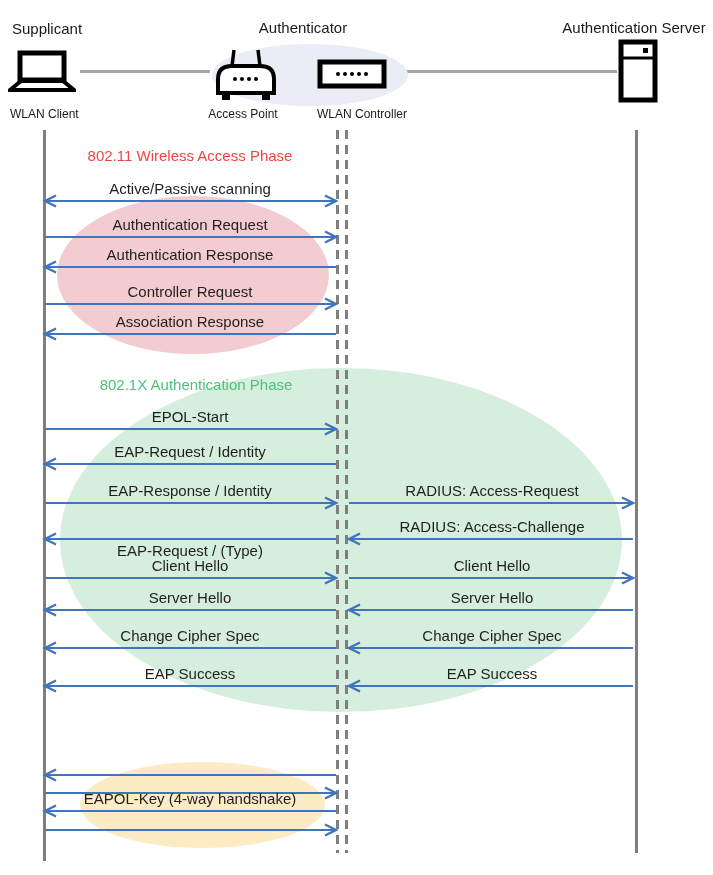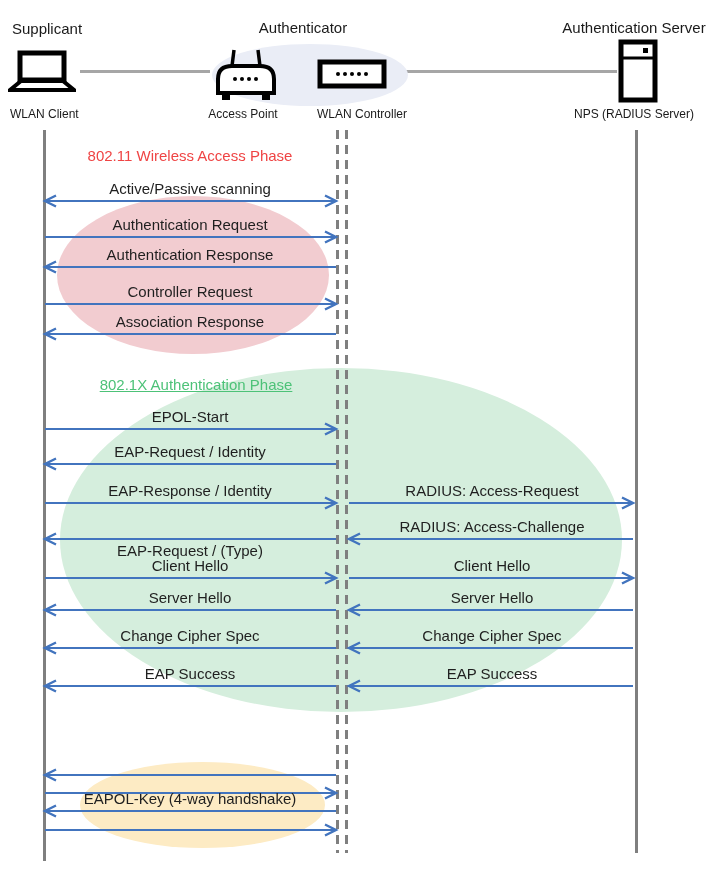--- a/index.html
+++ b/index.html
@@ -87,29 +87,28 @@
   </svg>
   <svg class="icon" id="icon-server" width="42" height="64" viewBox="0 0 42 64">
     <rect x="4" y="3" width="34" height="58" fill="#fff" stroke="#000" stroke-width="5"></rect>
     <line x1="4" y1="19" x2="38" y2="19" stroke="#000" stroke-width="3"></line>
     <rect x="26" y="9" width="5" height="5" fill="#000"></rect>
   </svg>
 
   <div class="device" id="dev-client">WLAN Client</div>
   <div class="device center" id="dev-ap">Access Point</div>
   <div class="device center" id="dev-wlc">WLAN Controller</div>
-  <div class="device center" id="dev-nps">NPS (RADIUS Server)</div>
 
   <div class="lifeline solid" id="lifeline-client"></div>
   <div class="lifeline dashed" id="lifeline-wlc-a"></div>
   <div class="lifeline dashed" id="lifeline-wlc-b"></div>
   <div class="lifeline solid" id="lifeline-server"></div>
 
   <div class="phase-title" id="phase1" style="color: #ef4444;">802.11 Wireless Access Phase</div>
-  <div class="phase-title" id="phase2" style="color: rgb(77, 194, 120); text-decoration: underline;">802.1X Authentication Phase</div>
+  <div class="phase-title" id="phase2" style="color: rgb(77, 194, 120);">802.1X Authentication Phase</div>
 
   <svg id="arrow-layer" width="713" height="875">
       <g>
         <line x1="47" x2="334" y1="201" y2="201" stroke="#4274be" stroke-width="2.2"></line>
         <polyline points="325,195.5 336,201 325,206.5" fill="none" stroke="#4274be" stroke-width="2.4"></polyline>
         <polyline points="56,195.5 45,201 56,206.5" fill="none" stroke="#4274be" stroke-width="2.4"></polyline>
       </g>
       <g>
         <line x1="45" x2="334" y1="237" y2="237" stroke="#4274be" stroke-width="2.2"></line>
         <polyline points="325,231.5 336,237 325,242.5" fill="none" stroke="#4274be" stroke-width="2.4"></polyline>

